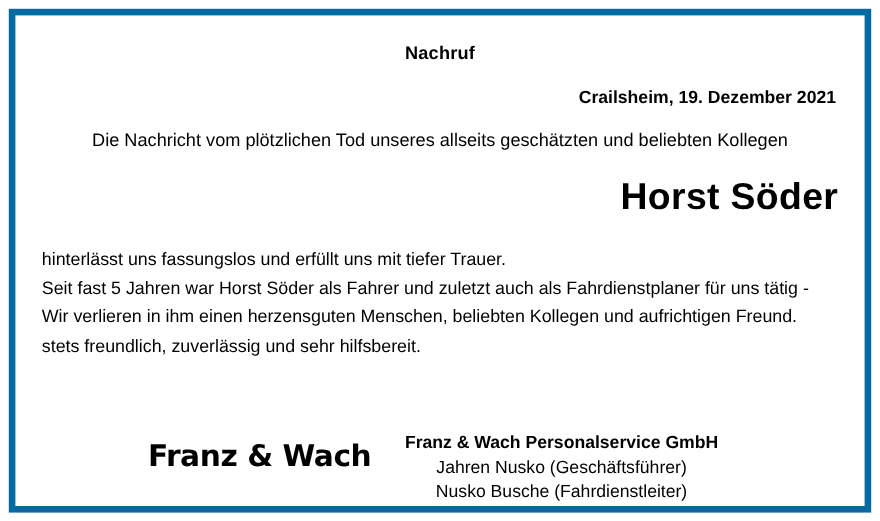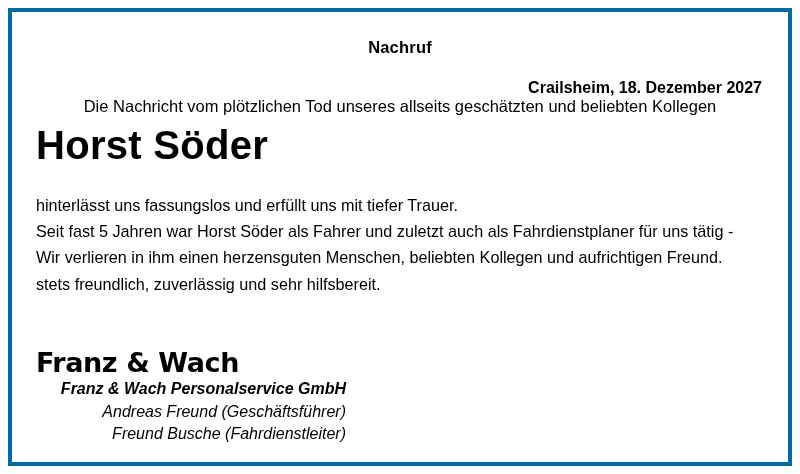--- a/index.html
+++ b/index.html
@@ -20,21 +20,21 @@
     height: 474px;
     background: #ffffff;
     box-sizing: border-box;
   }
   .notice {
     position: absolute;
     left: 8px;
     top: 8px;
     width: 784px;
     height: 458px;
-    border: 4px solid #0369a1;
+    border: 6px solid #0369a1;
     background: #ffffff;
     box-sizing: border-box;
     padding: 22px 24px 14px 24px;
   }
   .heading {
     text-align: center;
     font-size: 16.5px;
     font-weight: bold;
     letter-spacing: 0.2px;
     margin: 4px 0 0 0;
@@ -42,90 +42,90 @@
   .place-date {
     text-align: right;
     font-size: 16px;
     font-weight: bold;
     margin-top: 22px;
     padding-right: 2px;
   }
   .lead {
     text-align: center;
     font-size: 16.5px;
+    margin-top: 20px;
   }
   .deceased {
-    text-align: left;
-    font-size: 40px;
+    text-align: right;
+    font-size: 34px;
     font-weight: bold;
-    margin-top: 7px;
+    margin-top: 22px;
     letter-spacing: 0.3px;
   }
   .body-block {
     margin-top: 24px;
   }
   .body-line {
     font-size: 16.2px;
     line-height: 1.62;
     text-align: left;
   }
   .footer {
     position: absolute;
     left: 24px;
     right: 24px;
-    bottom: 16px;
+    bottom: 0;
     display: flex;
-    flex-direction: column;
+    flex-direction: row;
     align-items: flex-start;
     justify-content: center;
   }
   .logo {
     font-size: 27px;
     font-weight: bold;
     font-family: "DejaVu Sans", sans-serif;
     letter-spacing: -0.4px;
     padding-right: 18px;
     padding-top: 8px;
     white-space: nowrap;
   }
   .company-block {
-    text-align: right;
+    text-align: center;
     font-size: 16px;
     line-height: 1.42;
     min-width: 310px;
-    font-style: italic;
   }
   .company-name {
     font-weight: bold;
   }
 </style>
 </head>
 <body>
 
 <div class="page">
   <div class="notice">
 
     <div class="heading">Nachruf</div>
 
-    <div class="place-date">Crailsheim, 18. Dezember 2027</div>
+    <div class="place-date">Crailsheim, 19. Dezember 2021</div>
 
     <div class="lead">Die Nachricht vom plötzlichen Tod unseres allseits geschätzten und beliebten Kollegen</div>
 
     <div class="deceased">Horst Söder</div>
 
     <div class="body-block">
       <div class="body-line">hinterlässt uns fassungslos und erfüllt uns mit tiefer Trauer.</div>
       <div class="body-line">Seit fast 5 Jahren war Horst Söder als Fahrer und zuletzt auch als Fahrdienstplaner für uns tätig -</div>
       <div class="body-line">Wir verlieren in ihm einen herzensguten Menschen, beliebten Kollegen und aufrichtigen Freund.</div>
       <div class="body-line">stets freundlich, zuverlässig und sehr hilfsbereit.</div>
     </div>
 
     <div class="footer">
       <div class="logo">Franz &amp; Wach</div>
       <div class="company-block">
         <div class="company-name">Franz &amp; Wach Personalservice GmbH</div>
-        <div>Andreas Freund (Geschäftsführer)</div>
-        <div>Freund Busche (Fahrdienstleiter)</div>
+        <div>Jahren Nusko (Geschäftsführer)</div>
+        <div>Nusko Busche (Fahrdienstleiter)</div>
       </div>
     </div>
 
   </div>
 </div>
 
 </body></html>

